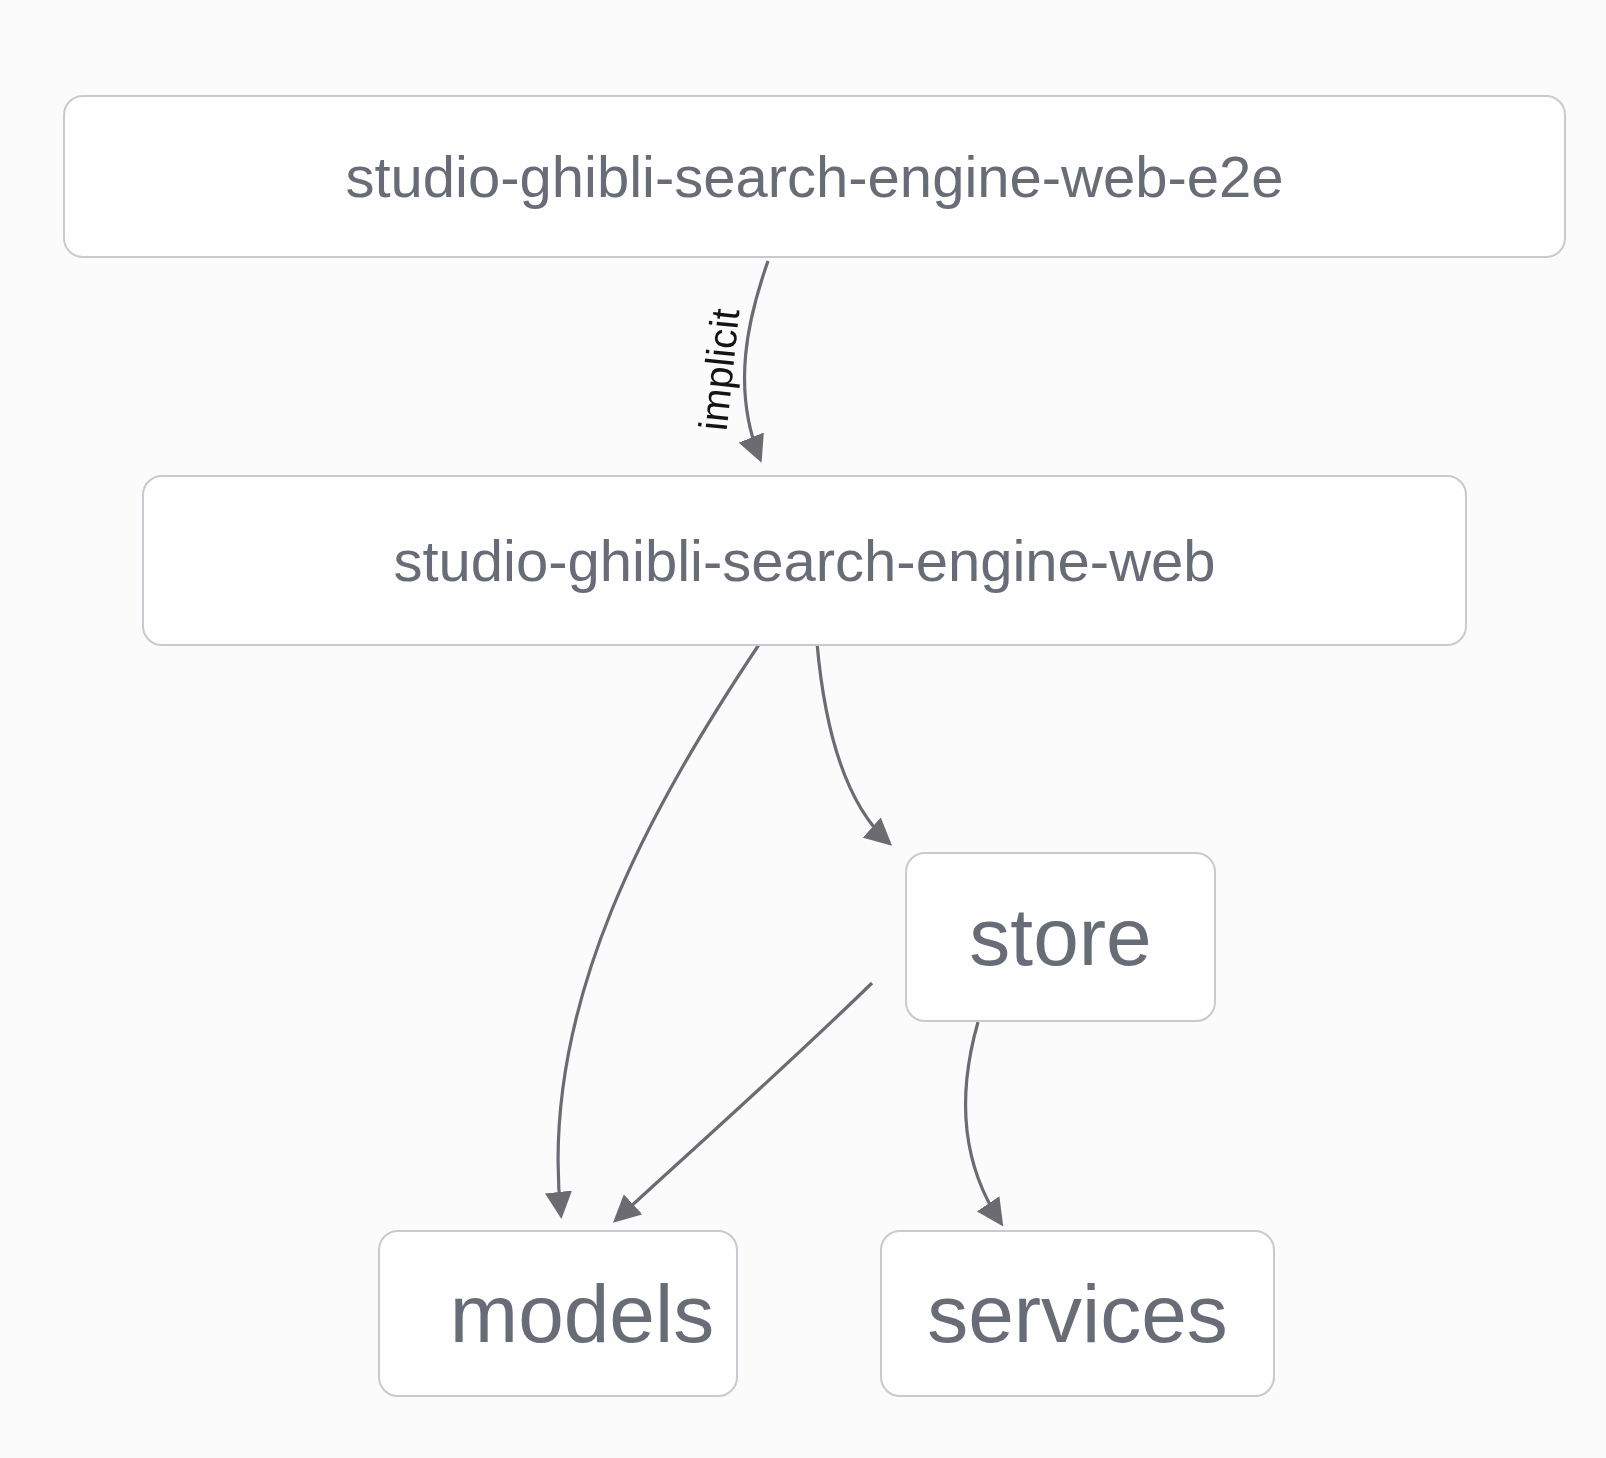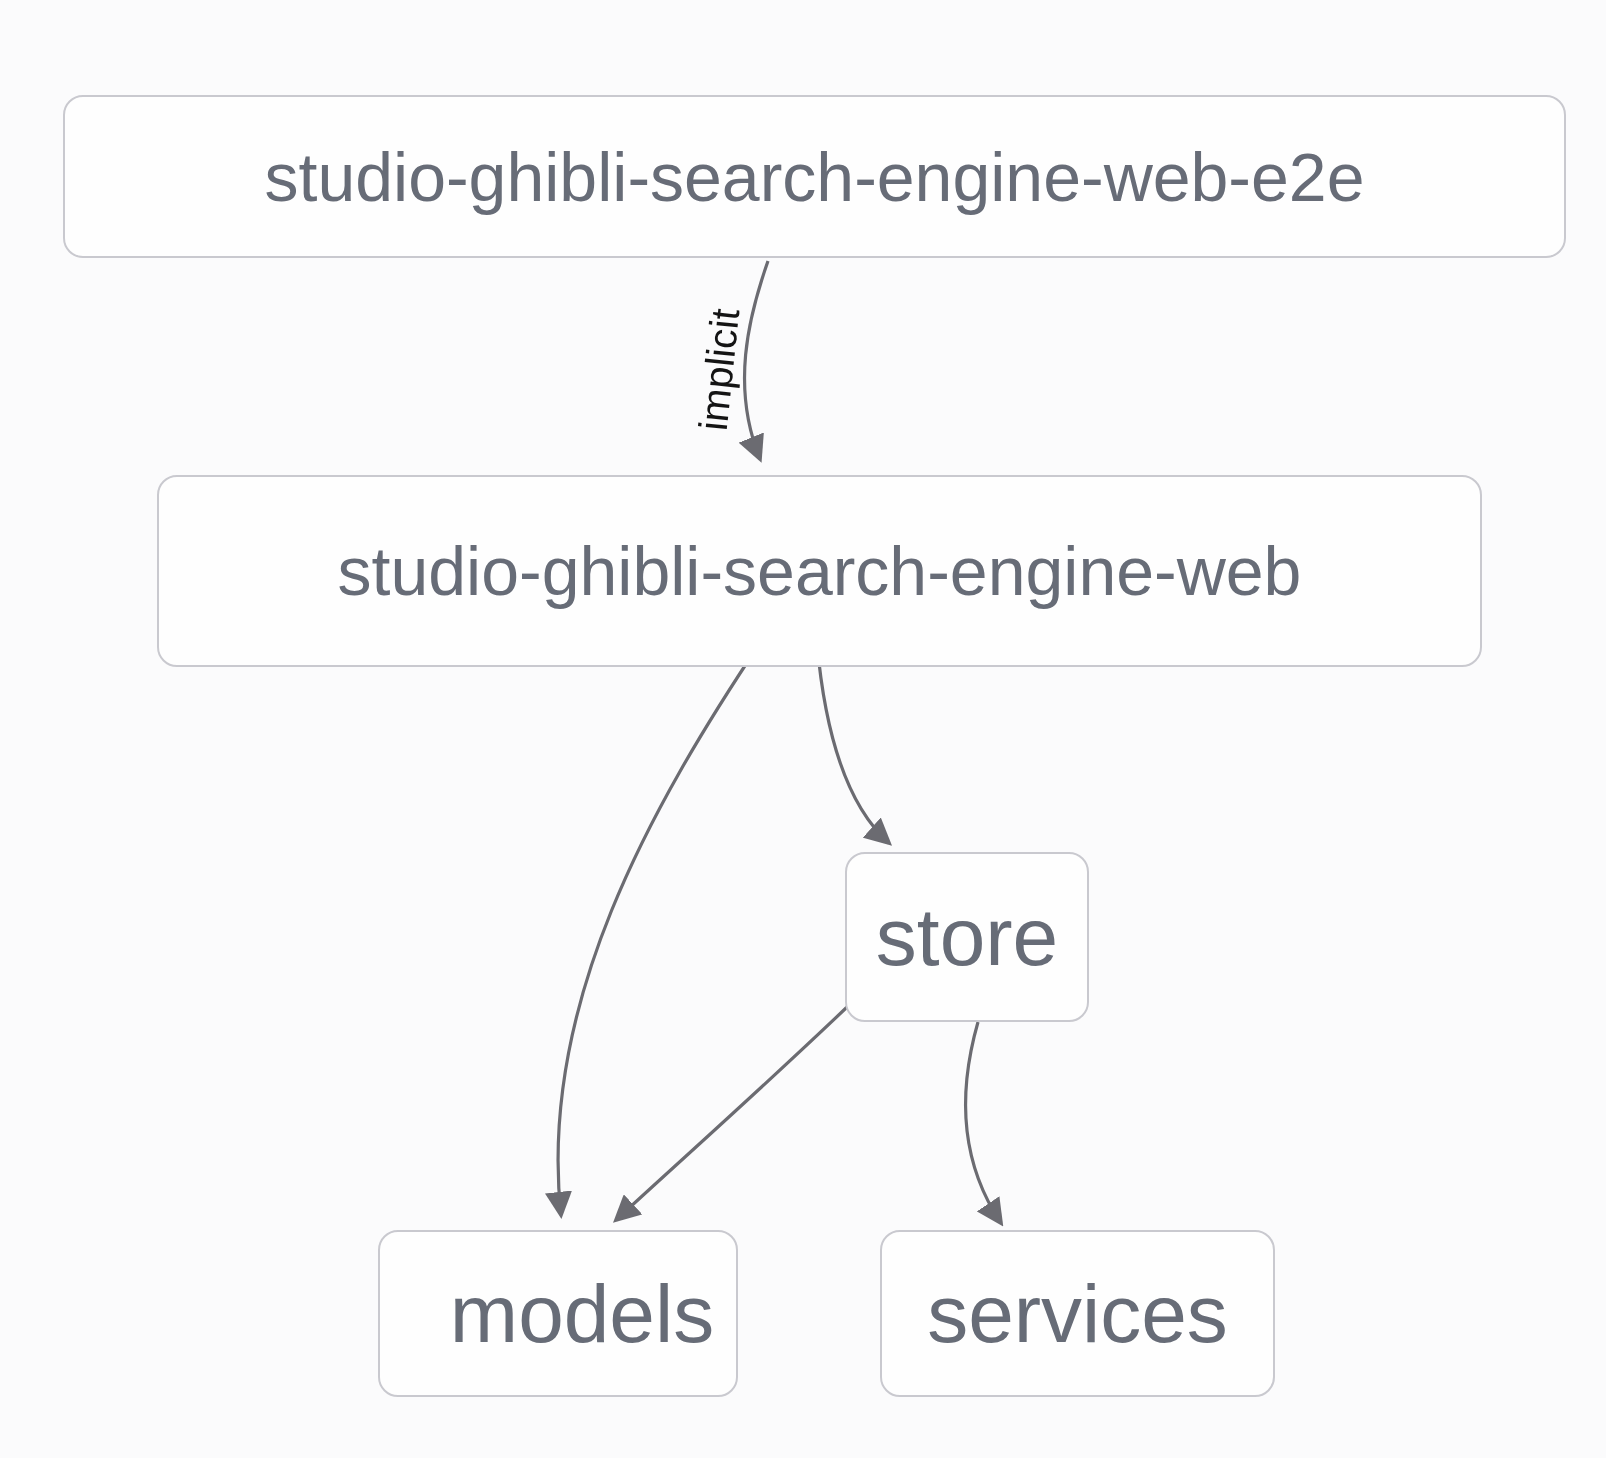--- a/index.html
+++ b/index.html
@@ -26,27 +26,27 @@
     display: flex;
     align-items: center;
     justify-content: center;
     background: #fefefe;
     border: 2.5px solid #c9c9cf;
     border-radius: 20px;
     color: #676c77;
     white-space: nowrap;
     cursor: pointer;
   }
-  .node-lg { font-size: 68px; }
+  .node-lg { font-size: 58px; }
   .node-sm { font-size: 82px; }
   .node span { pointer-events: none; }
 
   #node-e2e      { left: 63px;  top: 95px;   width: 1503px; height: 163px; }
-  #node-web      { left: 157px; top: 475px;  width: 1325px; height: 192px; }
-  #node-store    { left: 845px; top: 852px;  width: 244px;  height: 170px; }
+  #node-web      { left: 142px; top: 475px;  width: 1325px; height: 171px; }
+  #node-store    { left: 905px; top: 852px;  width: 311px;  height: 170px; }
   #node-models   { left: 378px; top: 1230px; width: 360px;  height: 167px; padding-left: 48px; }
   #node-services { left: 880px; top: 1230px; width: 395px;  height: 167px; }
 
   .edge-path {
     fill: none;
     stroke: #6b6b71;
     stroke-width: 3.2px;
   }
   .edge-label {
     font-family: "Liberation Sans", sans-serif;

